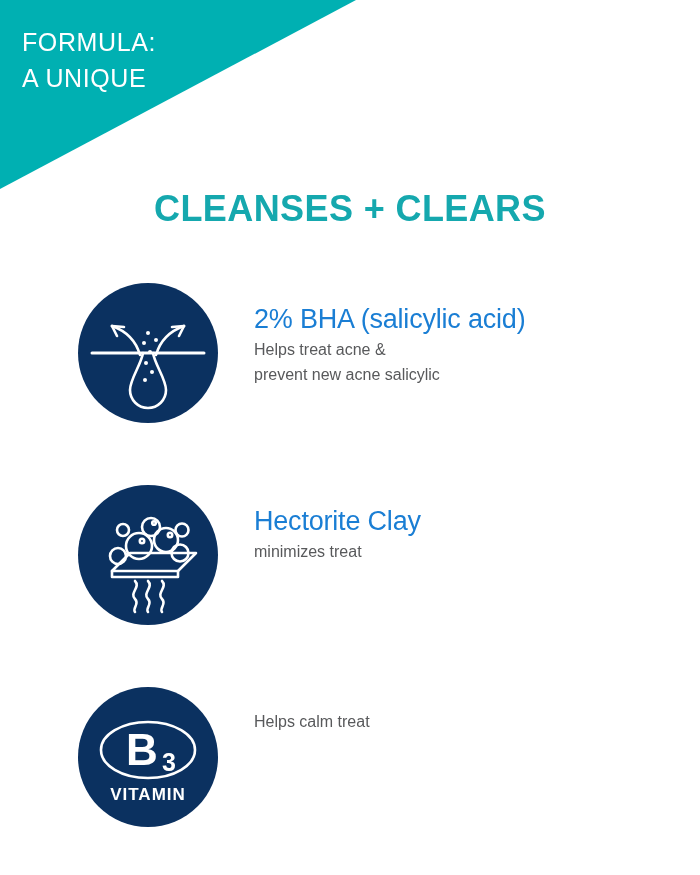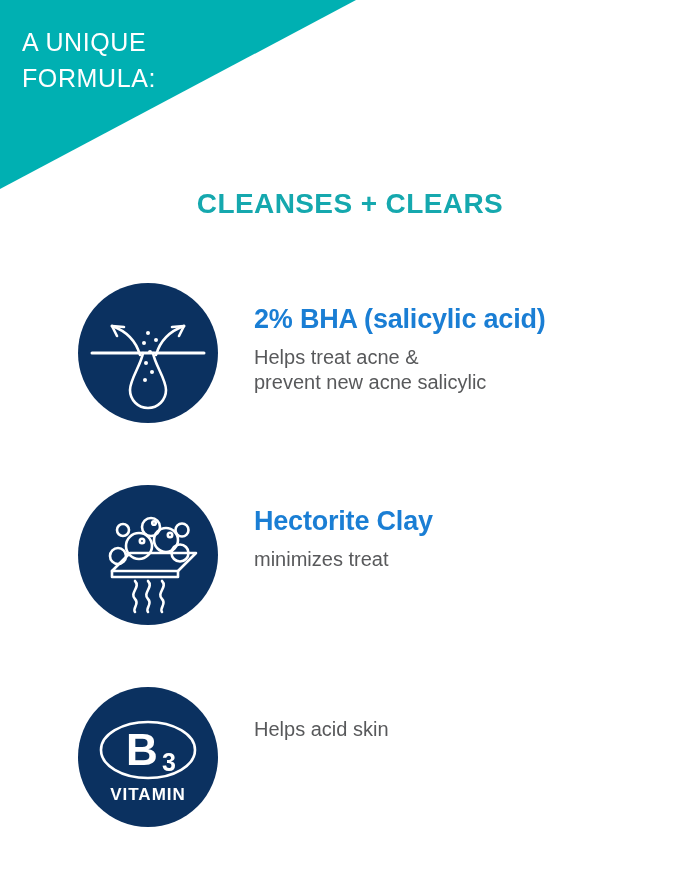--- a/index.html
+++ b/index.html
@@ -48,21 +48,21 @@
   }
 
   
   #section-heading {
     position: absolute;
     left: 0;
     top: 188px;
     width: 700px;
     text-align: center;
     color: #15a8ae;
-    font-size: 28px;
+    font-size: 36px;
     font-weight: bold;
     letter-spacing: 0.4px;
   }
 
   
   #ingredients {
     position: absolute;
     left: 0;
     top: 283px;
     width: 700px;
@@ -88,45 +88,45 @@
   }
   .ingredient-text {
     position: absolute;
     left: 254px;
     top: 20px;
     width: 430px;
   }
   .ingredient-title {
     color: #1a7ed4;
     font-size: 27px;
-    font-weight: bold;
+    font-weight: normal;
     line-height: 32px;
     letter-spacing: -0.2px;
     white-space: nowrap;
   }
   .ingredient-desc {
     color: #58595b;
-    font-size: 20px;
+    font-size: 16px;
     line-height: 25px;
     font-weight: 400;
-    margin-top: 10px;
+    margin-top: 2px;
   }
   .ingredient-desc .dline {
     display: block;
     white-space: nowrap;
   }
 </style>
 </head>
 <body>
 
 <div id="banner">
   <div id="banner-shape"></div>
   <div id="banner-text">
+    <span class="bline">FORMULA:</span>
     <span class="bline">A UNIQUE</span>
-    <span class="bline">FORMULA:</span>
   </div>
 </div>
 
 <div id="section-heading">CLEANSES + CLEARS</div>
 
 <div id="ingredients">
 
   <div class="ingredient-row">
     <div class="icon-badge">
       <svg viewBox="0 0 140 140" xmlns="http://www.w3.org/2000/svg">
@@ -204,18 +204,18 @@
     <div class="icon-badge">
       <svg viewBox="0 0 140 140" xmlns="http://www.w3.org/2000/svg">
         <ellipse cx="70" cy="63" rx="47" ry="28" fill="none" stroke="#ffffff" stroke-width="2.6"></ellipse>
         <text x="64" y="78" fill="#ffffff" font-family="Liberation Sans, sans-serif" font-size="44" font-weight="bold" text-anchor="middle">B</text>
         <text x="91" y="84" fill="#ffffff" font-family="Liberation Sans, sans-serif" font-size="25" font-weight="bold" text-anchor="middle">3</text>
         <text x="70" y="113" fill="#ffffff" font-family="Liberation Sans, sans-serif" font-size="17" font-weight="bold" letter-spacing="1" text-anchor="middle">VITAMIN</text>
       </svg>
     </div>
     <div class="ingredient-text">
       <div class="ingredient-desc">
-        <span class="dline">Helps acid skin</span>
+        <span class="dline">Helps calm treat</span>
       </div>
     </div>
   </div>
 
 </div>
 
 </body></html>

